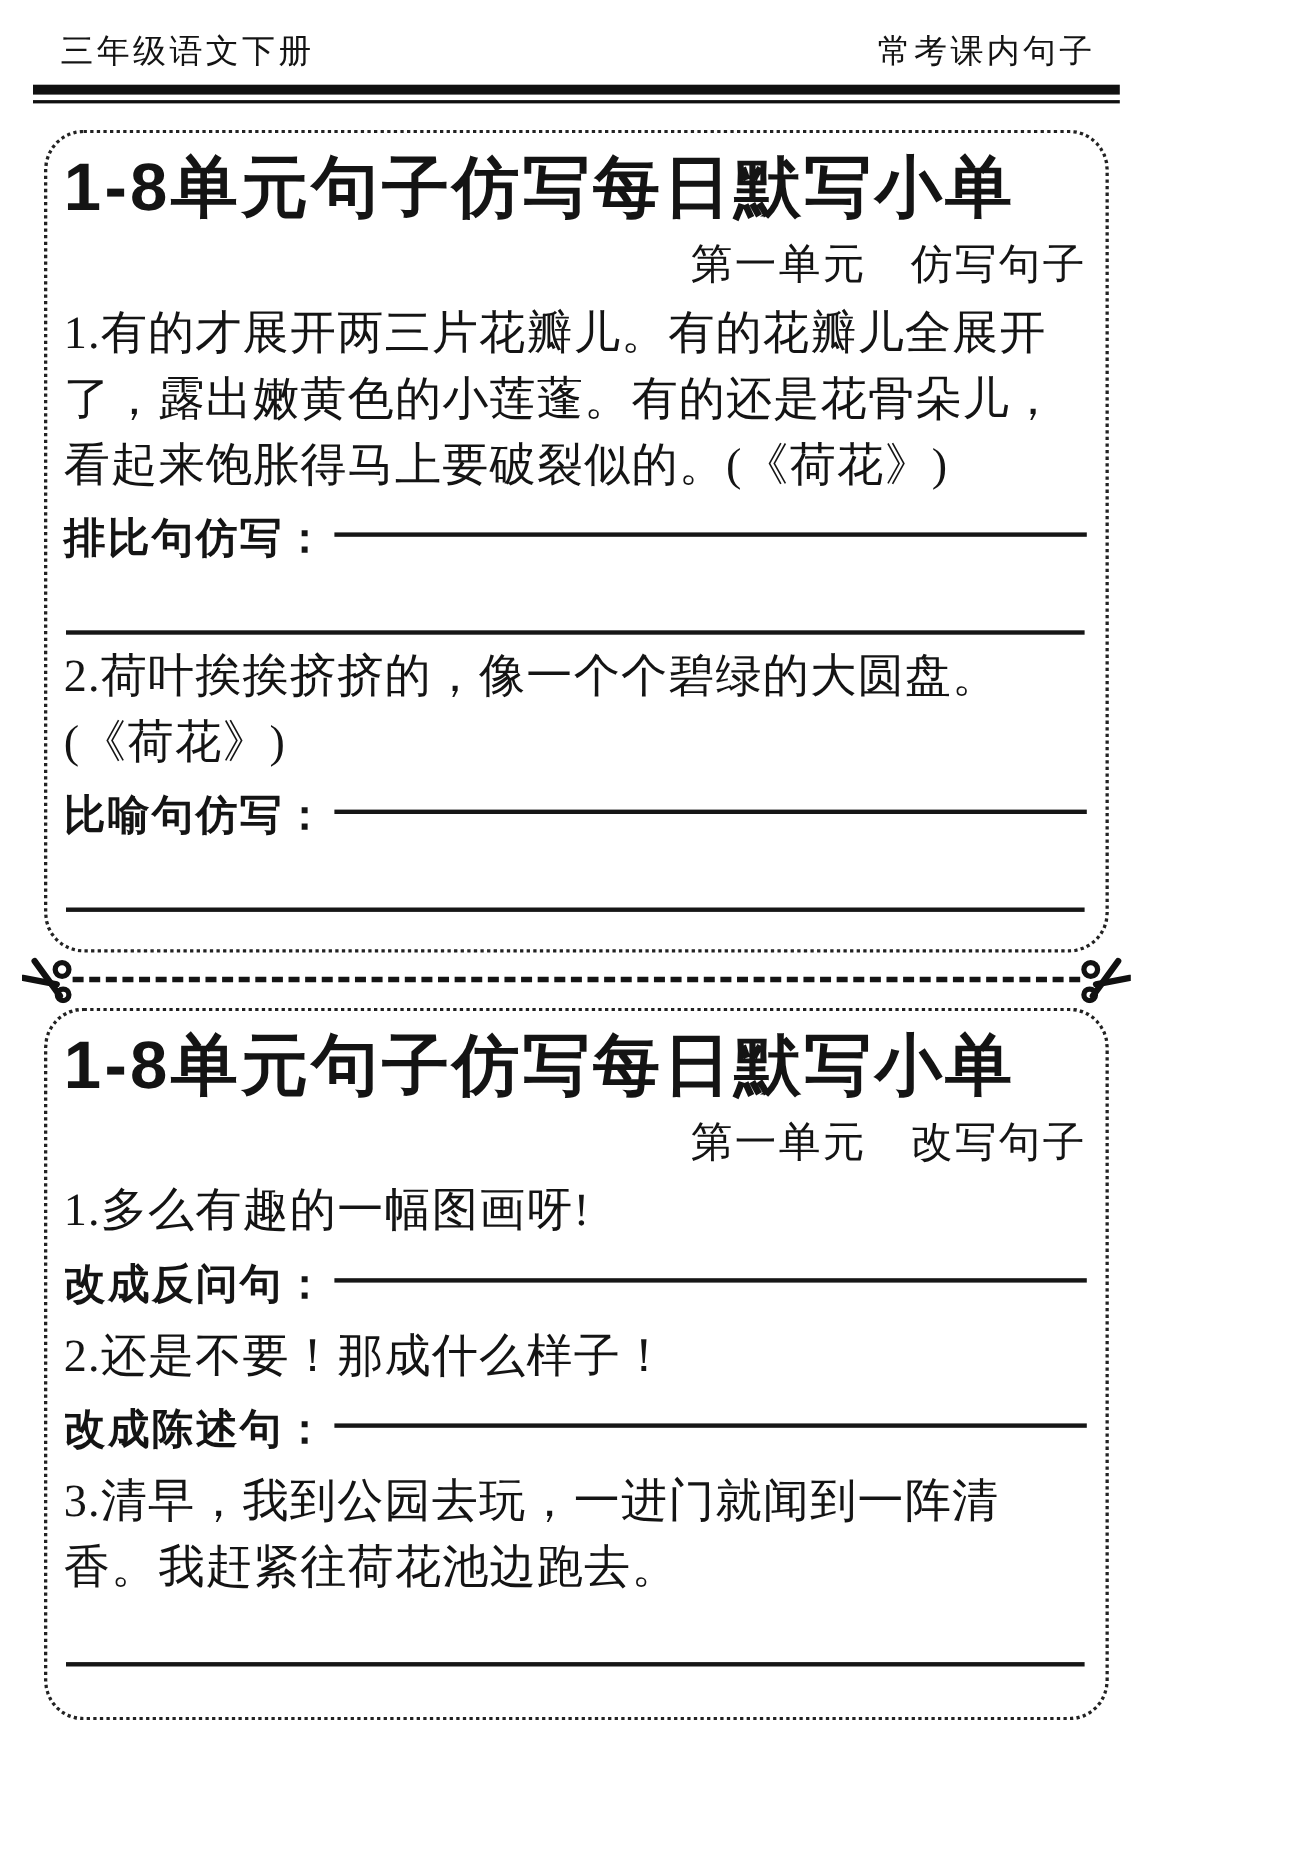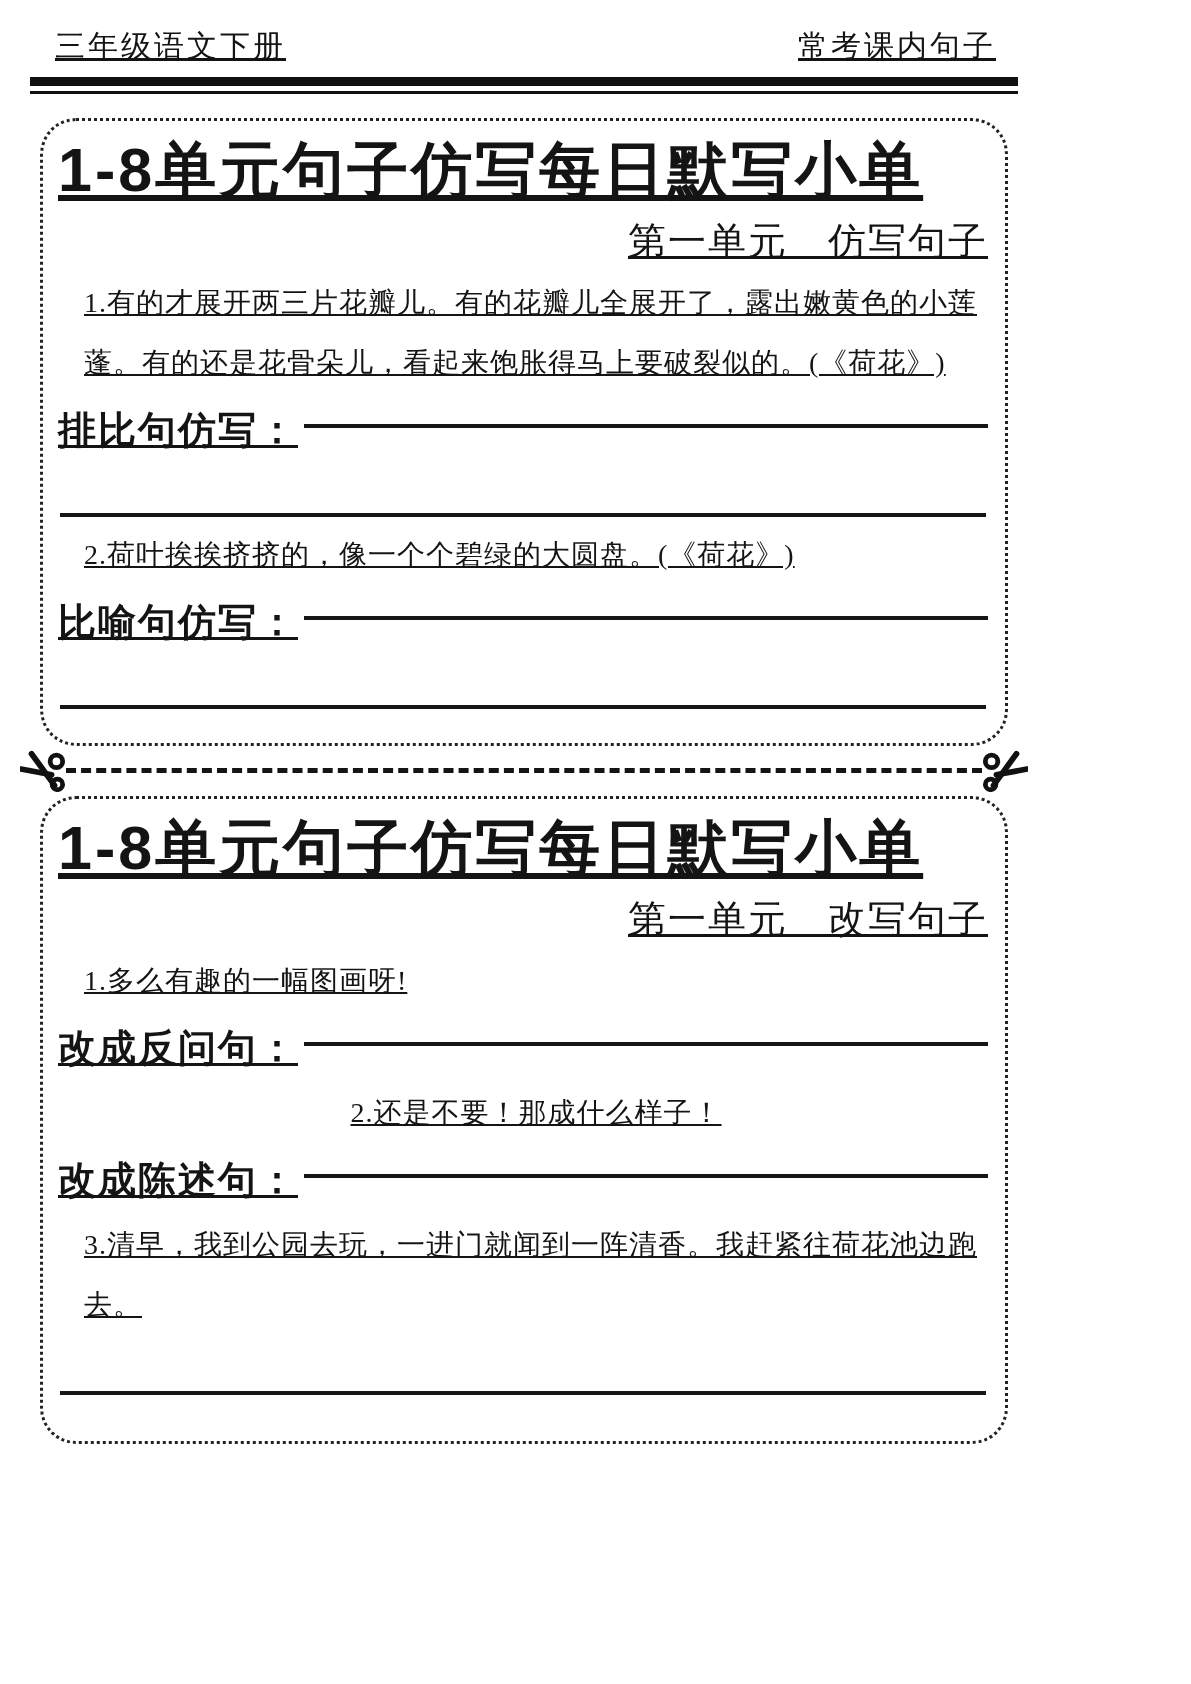--- a/index.html
+++ b/index.html
@@ -9,21 +9,20 @@
     width: 1191px;
     height: 1684px;
     overflow: hidden;
     color: #141414;
     font-family: "Liberation Serif", "DejaVu Serif", serif;
   }
   .page {
     width: 1048px;
     height: 1684px;
     position: relative;
-    text-decoration: underline;
   }
 
   
   .page-header {
     display: flex;
     justify-content: space-between;
     align-items: flex-end;
     padding: 26px 52px 0 55px;
     font-size: 30px;
     letter-spacing: 3px;
@@ -49,25 +48,24 @@
     letter-spacing: 3px;
     white-space: nowrap;
   }
   .card-subtitle {
     text-align: right;
     font-size: 38px;
     line-height: 52px;
     letter-spacing: 2px;
   }
   .q-text {
-    font-size: 28px;
+    font-size: 42px;
     line-height: 60px;
     margin-top: 6px;
     letter-spacing: 1px;
-    margin-left: 26px;
   }
   .answer-row {
     display: flex;
     align-items: center;
     margin-top: 6px;
     height: 62px;
   }
   .answer-label {
     font-family: "Liberation Sans", "DejaVu Sans", sans-serif;
     font-weight: 800;
@@ -168,21 +166,21 @@
     <div class="card-title">1-8单元句子仿写每日默写小单</div>
     <div class="card-subtitle">第一单元　改写句子</div>
 
     <div class="q-text">1.多么有趣的一幅图画呀!</div>
 
     <div class="answer-row">
       <span class="answer-label">改成反问句：</span>
       <span class="answer-line-fill"></span>
     </div>
 
-    <div class="q-text" style="margin-top:4px;text-align:center;">2.还是不要！那成什么样子！</div>
+    <div class="q-text" style="margin-top:4px;">2.还是不要！那成什么样子！</div>
 
     <div class="answer-row">
       <span class="answer-label">改成陈述句：</span>
       <span class="answer-line-fill"></span>
     </div>
 
     <div class="q-text" style="margin-top:4px;">3.清早，我到公园去玩，一进门就闻到一阵清香。我赶紧往荷花池边跑去。</div>
 
     <div class="blank-line" style="height:56px;"></div>
 

